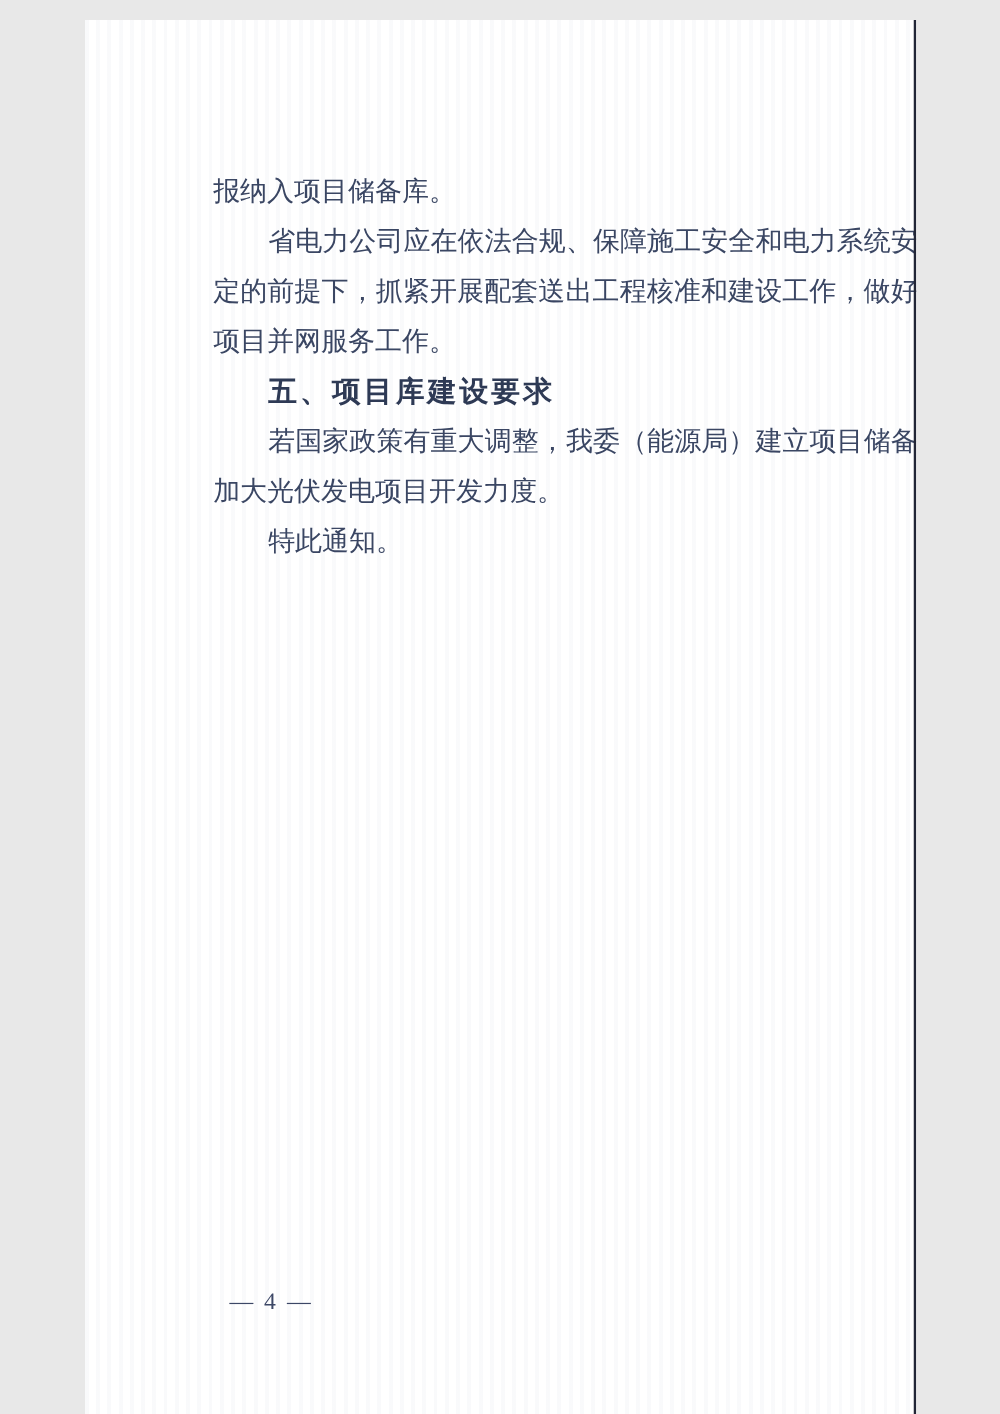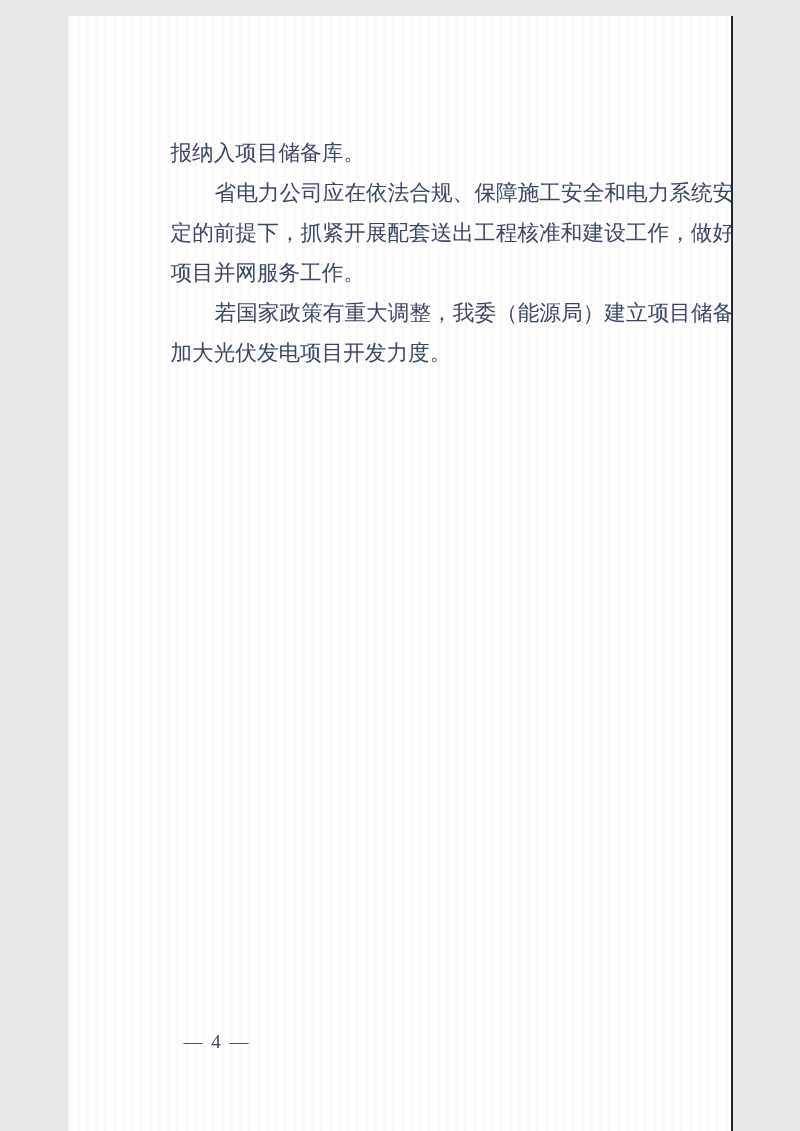--- a/index.html
+++ b/index.html
@@ -93,21 +93,23 @@
   }
 </style>
 </head>
 <body>
 
 <div class="page">
 
   <div class="body-text">
     <p class="para continuation">报纳入项目储备库。</p>
     <p class="para">省电力公司应在依法合规、保障施工安全和电力系统安全稳定的前提下，抓紧开展配套送出工程核准和建设工作，做好光伏项目并网服务工作。</p>
+    <h2 class="section-heading">五、项目库建设要求</h2>
     <p class="para">若国家政策有重大调整，我委（能源局）建立项目储备库是加大光伏发电项目开发力度。</p>
+    <p class="para">特此通知。</p>
   </div>
 
   <div class="page-number">— 4 —</div>
 
   <div class="speck-1"></div>
   <div class="speck-2"></div>
   <div class="edge-right"></div>
   <div class="edge-bottom"></div>
 
 </div>

